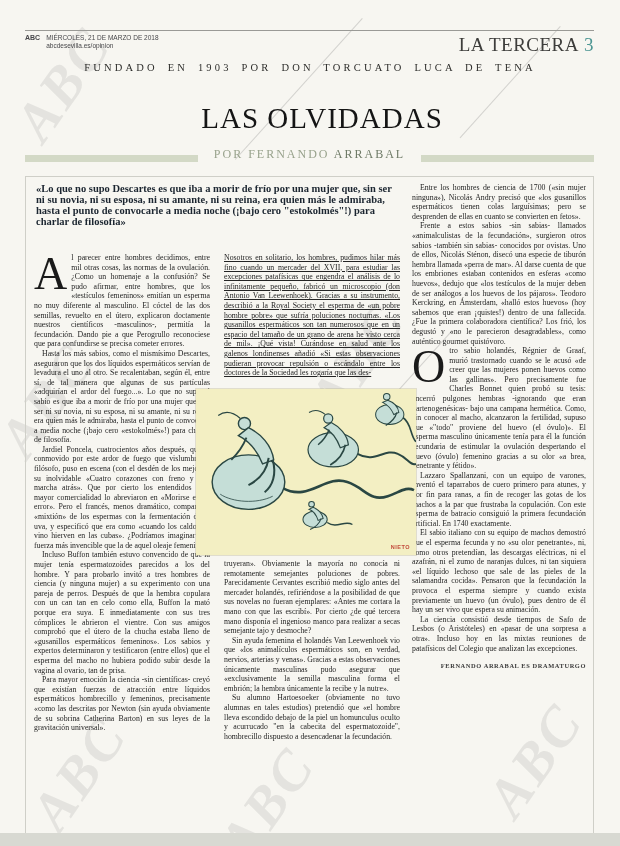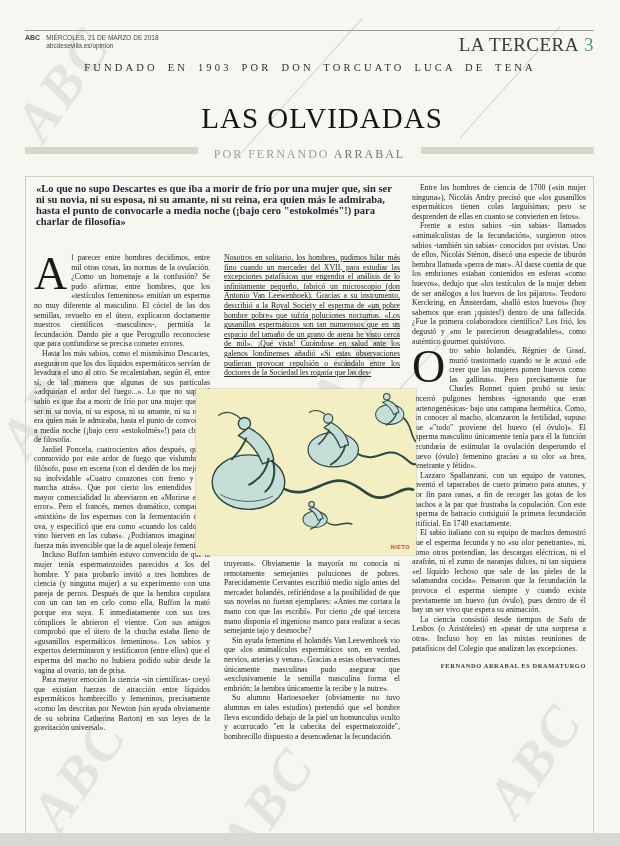--- a/index.html
+++ b/index.html
@@ -15,21 +15,21 @@
   .toprule{position:absolute;left:25px;top:30px;width:569px;height:1px;background:#9a9a96;}
   .hdr{position:absolute;left:25px;top:34px;width:569px;display:flex;justify-content:space-between;align-items:flex-start;}
   .hdr-left{display:flex;gap:6px;font-family:"Liberation Sans",sans-serif;font-size:6.5px;color:#47474a;line-height:8px;}
   .hdr-brand{font-weight:bold;font-size:7px;}
   .hdr-right{font-size:19px;color:#3d3d3b;letter-spacing:0.5px;}
   .hdr-pagenum{color:#4d9693;margin-left:5px;}
   .founded{position:absolute;left:0;top:62px;width:620px;text-align:center;font-size:10.5px;
            font-weight:normal;letter-spacing:3.2px;word-spacing:4px;color:#2e2e2c;}
   .title{position:absolute;left:0;top:90px;width:620px;text-align:center;font-size:29px;
          letter-spacing:1px;color:#151515;font-weight:normal;margin:12px;}
-  .byline-row{position:absolute;left:25px;top:147px;width:569px;display:flex;align-items:flex-start;gap:16px;}
+  .byline-row{position:absolute;left:25px;top:147px;width:569px;display:flex;align-items:flex-end;gap:16px;}
   .byline-bar{flex:1;height:7px;background:#d3d9c6;}
   .byline-text{font-size:12px;letter-spacing:2px;color:#98a28c;white-space:nowrap;}
   .byline-name{color:#6e7a66;}
   
   .article{position:absolute;left:25px;top:176px;width:567px;height:656px;border:1px solid #cfcfc8;
            background:transparent;}
   .quote{position:absolute;left:10px;top:6px;width:358px;font-size:10.5px;line-height:11px;
          font-weight:bold;color:#1b2530;}
   .col{position:absolute;font-size:7.8px;line-height:9.6px;text-align:justify;color:#242424;overflow:hidden;}
   .col p{margin:0;}

